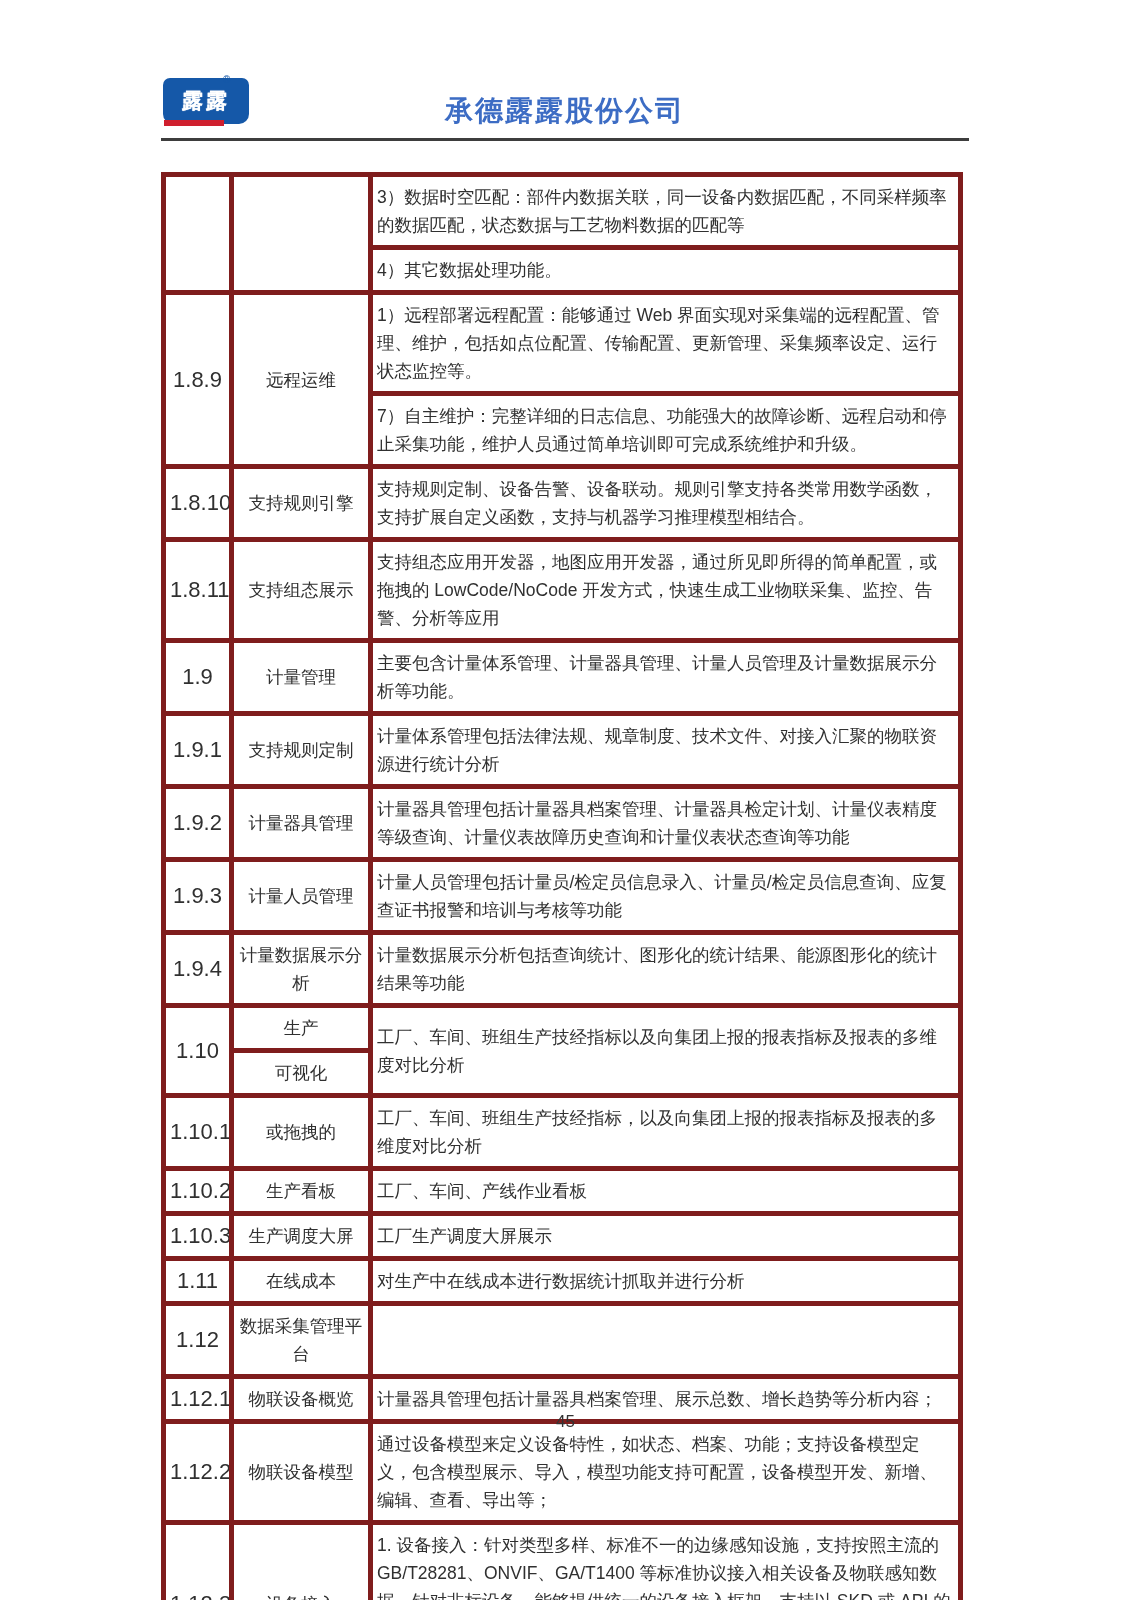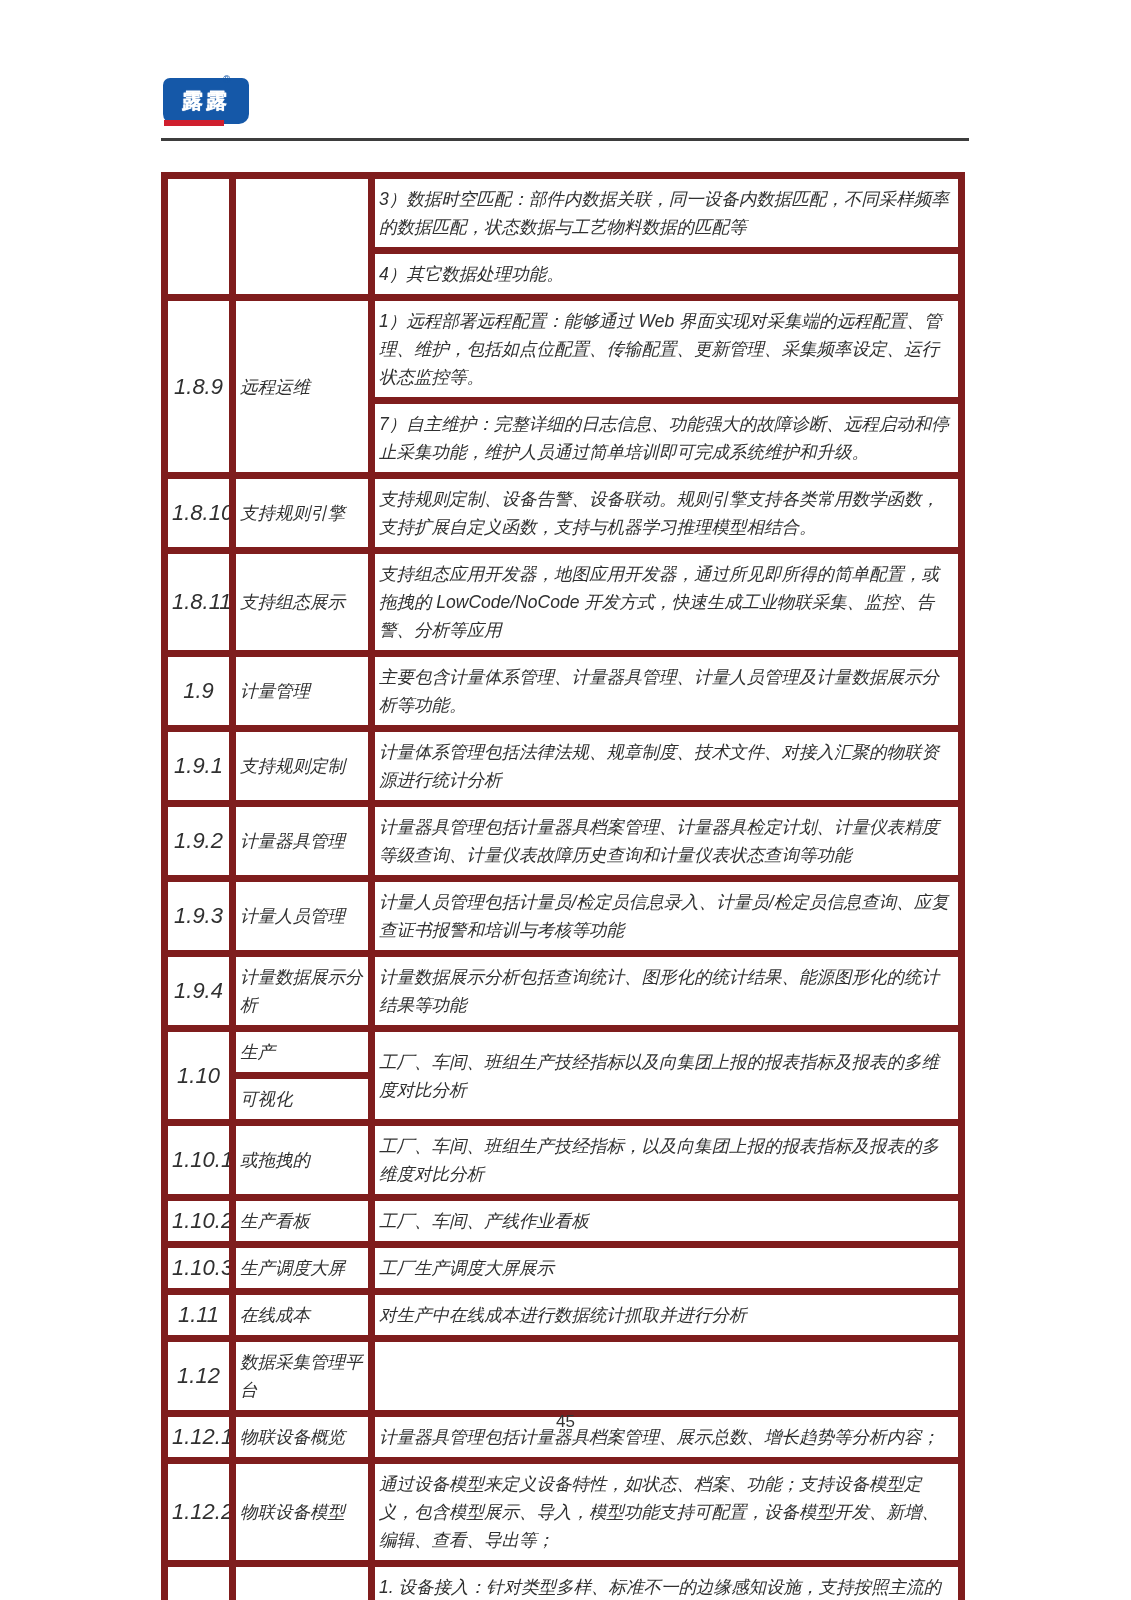--- a/index.html
+++ b/index.html
@@ -38,47 +38,47 @@
   .header-rule{
     position:absolute;left:0;top:64px;width:808px;height:3px;background:#3d3d3d;
   }
   
   .spec-table-wrap{position:absolute;left:161px;top:172px;width:797px;}
   table.spec{
     border-collapse:collapse;table-layout:fixed;width:797px;
     font-size:17.5px;line-height:28px;color:#303030;
   }
   table.spec td{
-    border:7px solid #7f1d1d;
+    border:5px solid #7f1d1d;
     padding:6px 4px;
     overflow:hidden;
     vertical-align:middle;
-    font-style:italic;
   }
   table.spec{border:2px solid #4f4f4f;}
   td.c-no{text-align:center;font-size:22px;}
-  td.c-title{}
+  td.c-title{text-align:center;}
   td.c-desc{text-align:left;padding:2px 11px;}
   tr.major>td{border-top-width:2px;}
   .para+.para{margin-top:5px;}
   
   .page-number{
     position:absolute;left:0;top:1412px;width:1131px;
     text-align:center;font-size:17px;color:#333333;
   }
 </style>
 </head>
 <body>
 
 <div class="header">
   <div class="logo">
     <div class="logo-block">露露</div>
     <div class="logo-swoosh"></div>
     <span class="logo-reg">®</span>
   </div>
+  <h1 class="company-title">承德露露股份公司</h1>
   <div class="header-rule"></div>
 </div>
 
 <div class="spec-table-wrap">
   <table class="spec">
     <colgroup>
       <col style="width:68px">
       <col style="width:139px">
       <col style="width:590px">
     </colgroup>

